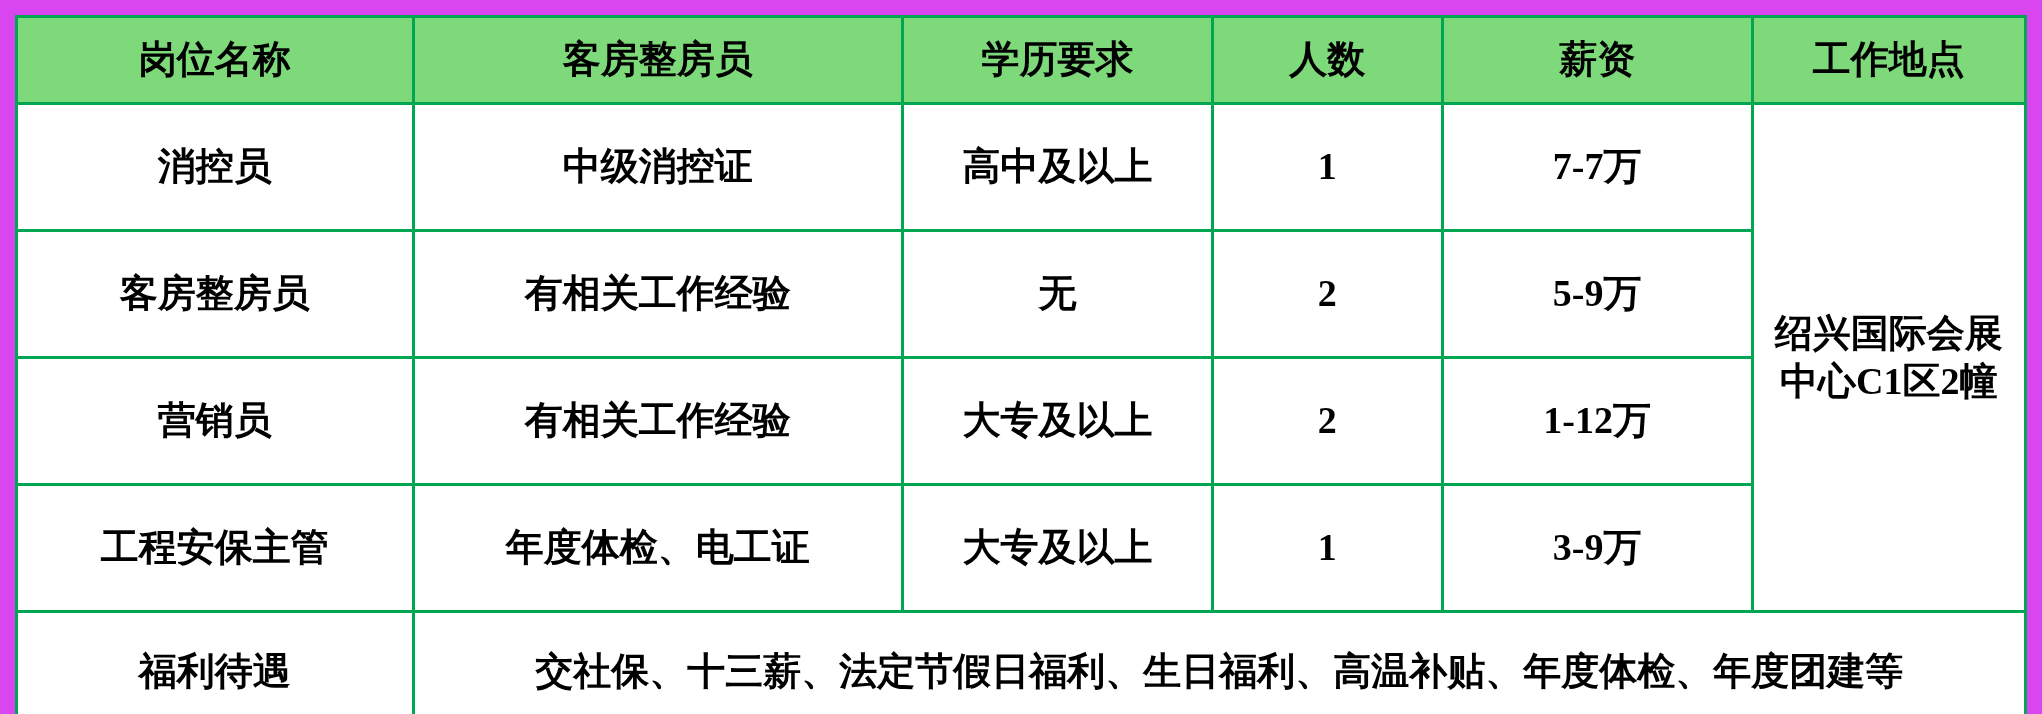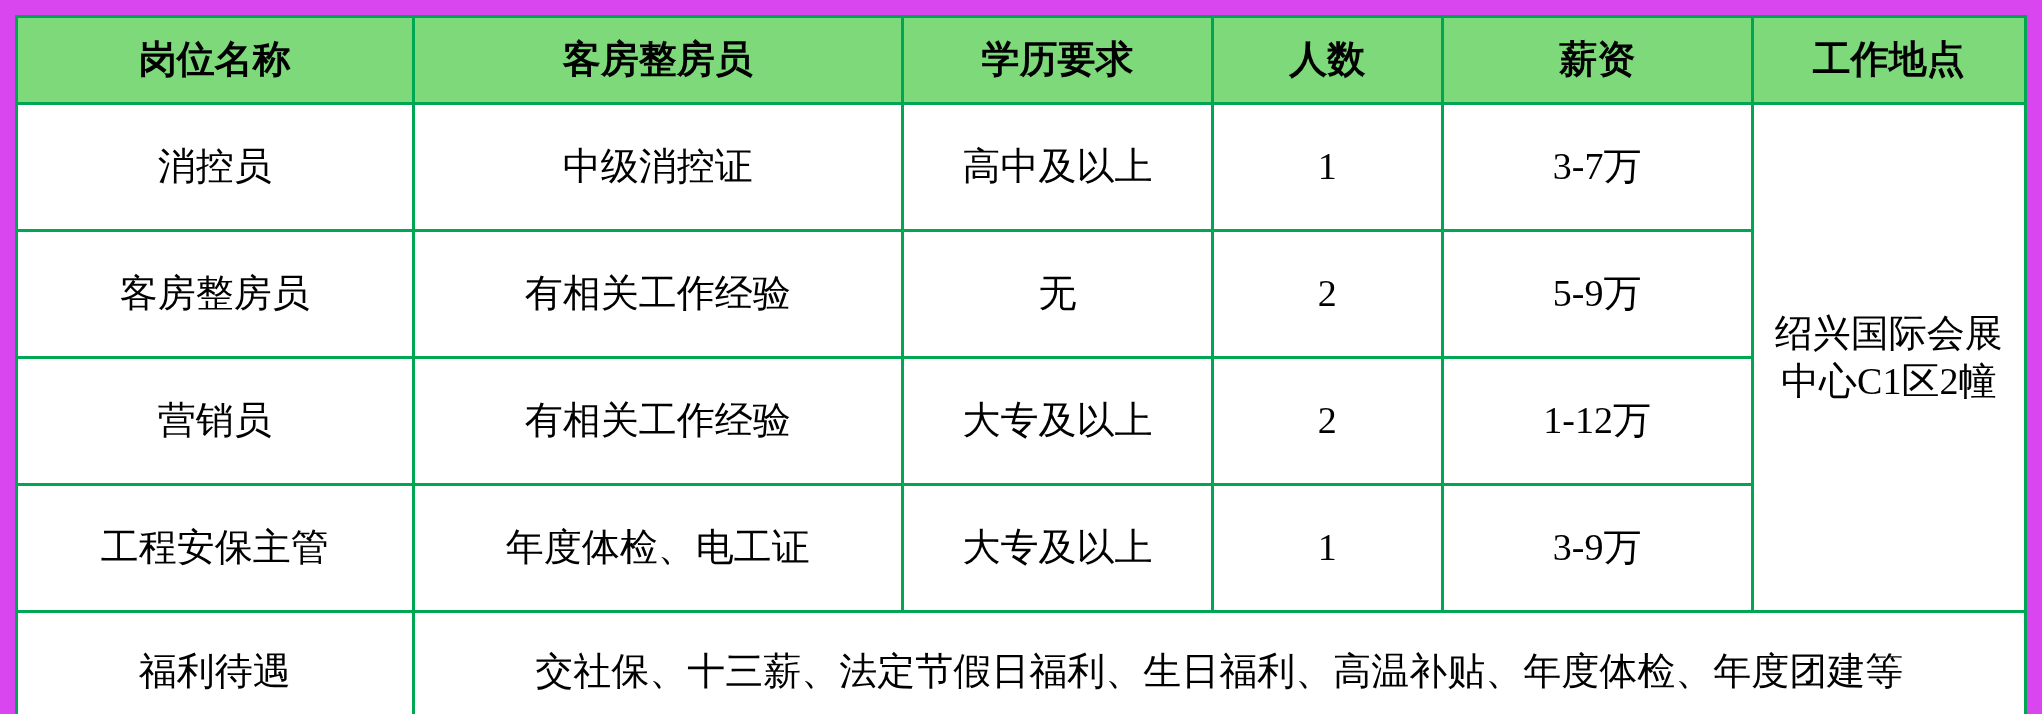--- a/index.html
+++ b/index.html
@@ -37,21 +37,21 @@
     line-height: 1.25;
     padding: 6px 8px;
     overflow: hidden;
   }
   .recruit-table thead th {
     background: var(--header-bg, #7ED97B);
     font-weight: 700;
     height: 72px;
   }
   .recruit-table tbody td {
-    font-weight: 400;
+    font-weight: 700;
     height: 112px;
   }
   .recruit-table tr.benefits-row td {
     height: 106px;
   }
   .location-cell {
     line-height: 1.75;
     padding: 6px 14px;
   }
   .benefits-label {
@@ -80,21 +80,21 @@
         <th>薪资</th>
         <th>工作地点</th>
       </tr>
     </thead>
     <tbody>
       <tr>
         <td>消控员</td>
         <td>中级消控证</td>
         <td>高中及以上</td>
         <td>1</td>
-        <td>3-7万</td>
+        <td>7-7万</td>
         <td class="location-cell" rowspan="4">绍兴国际会展中心C1区2幢</td>
       </tr>
       <tr>
         <td>客房整房员</td>
         <td>有相关工作经验</td>
         <td>无</td>
         <td>2</td>
         <td>5-9万</td>
       </tr>
       <tr>

